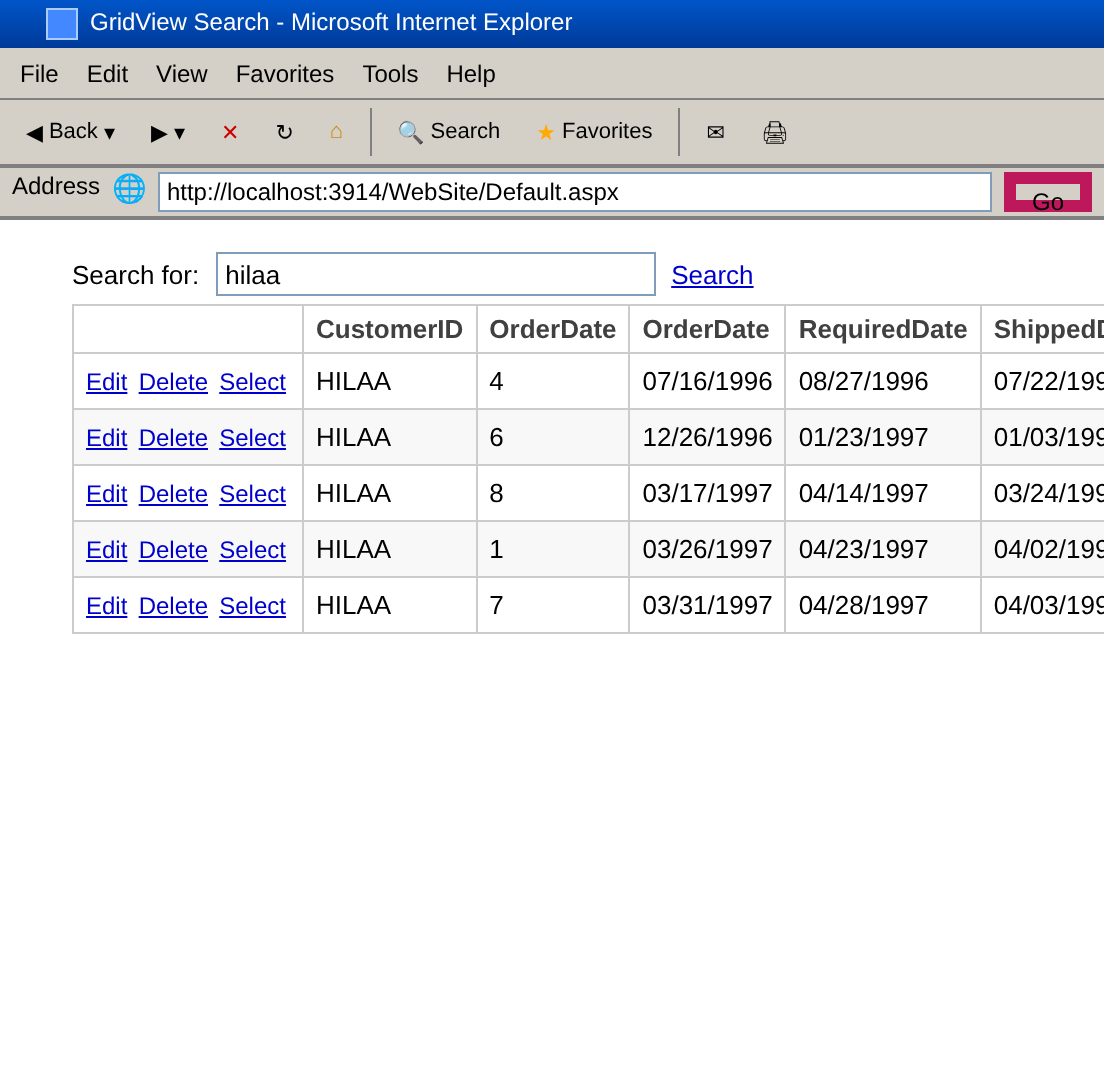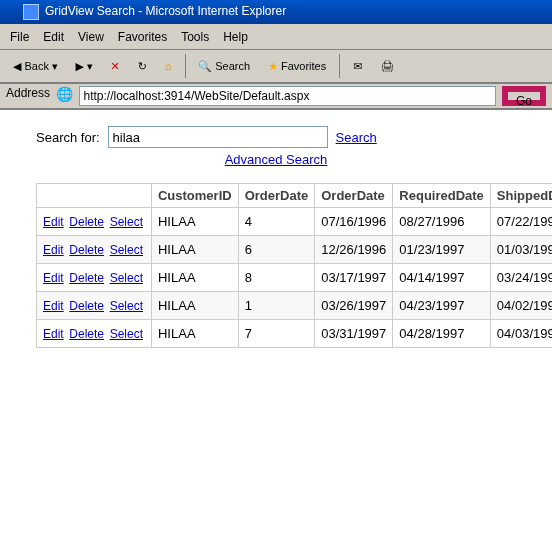--- a/index.html
+++ b/index.html
@@ -241,23 +241,20 @@
   <input class="address-input" type="text" value="http://localhost:3914/WebSite/Default.aspx" style="">
   <button class="go-btn">Go</button>
 </div>
 
 <div class="page-content">
 
   <div class="search-form">
     <label class="search-label">Search for:</label>
     <input class="search-input" type="text" value="hilaa" style="">
     <a class="search-link">Search</a>
-  </div>
-  <div class="advanced-search">
-    <a class="advanced-link">Advanced Search</a>
   </div>
 
   <table class="grid-table">
     <thead>
       <tr>
         <th class="first-col"></th>
         <th>CustomerID</th>
         <th>OrderDate</th>
         <th>OrderDate</th>
         <th>RequiredDate</th>

